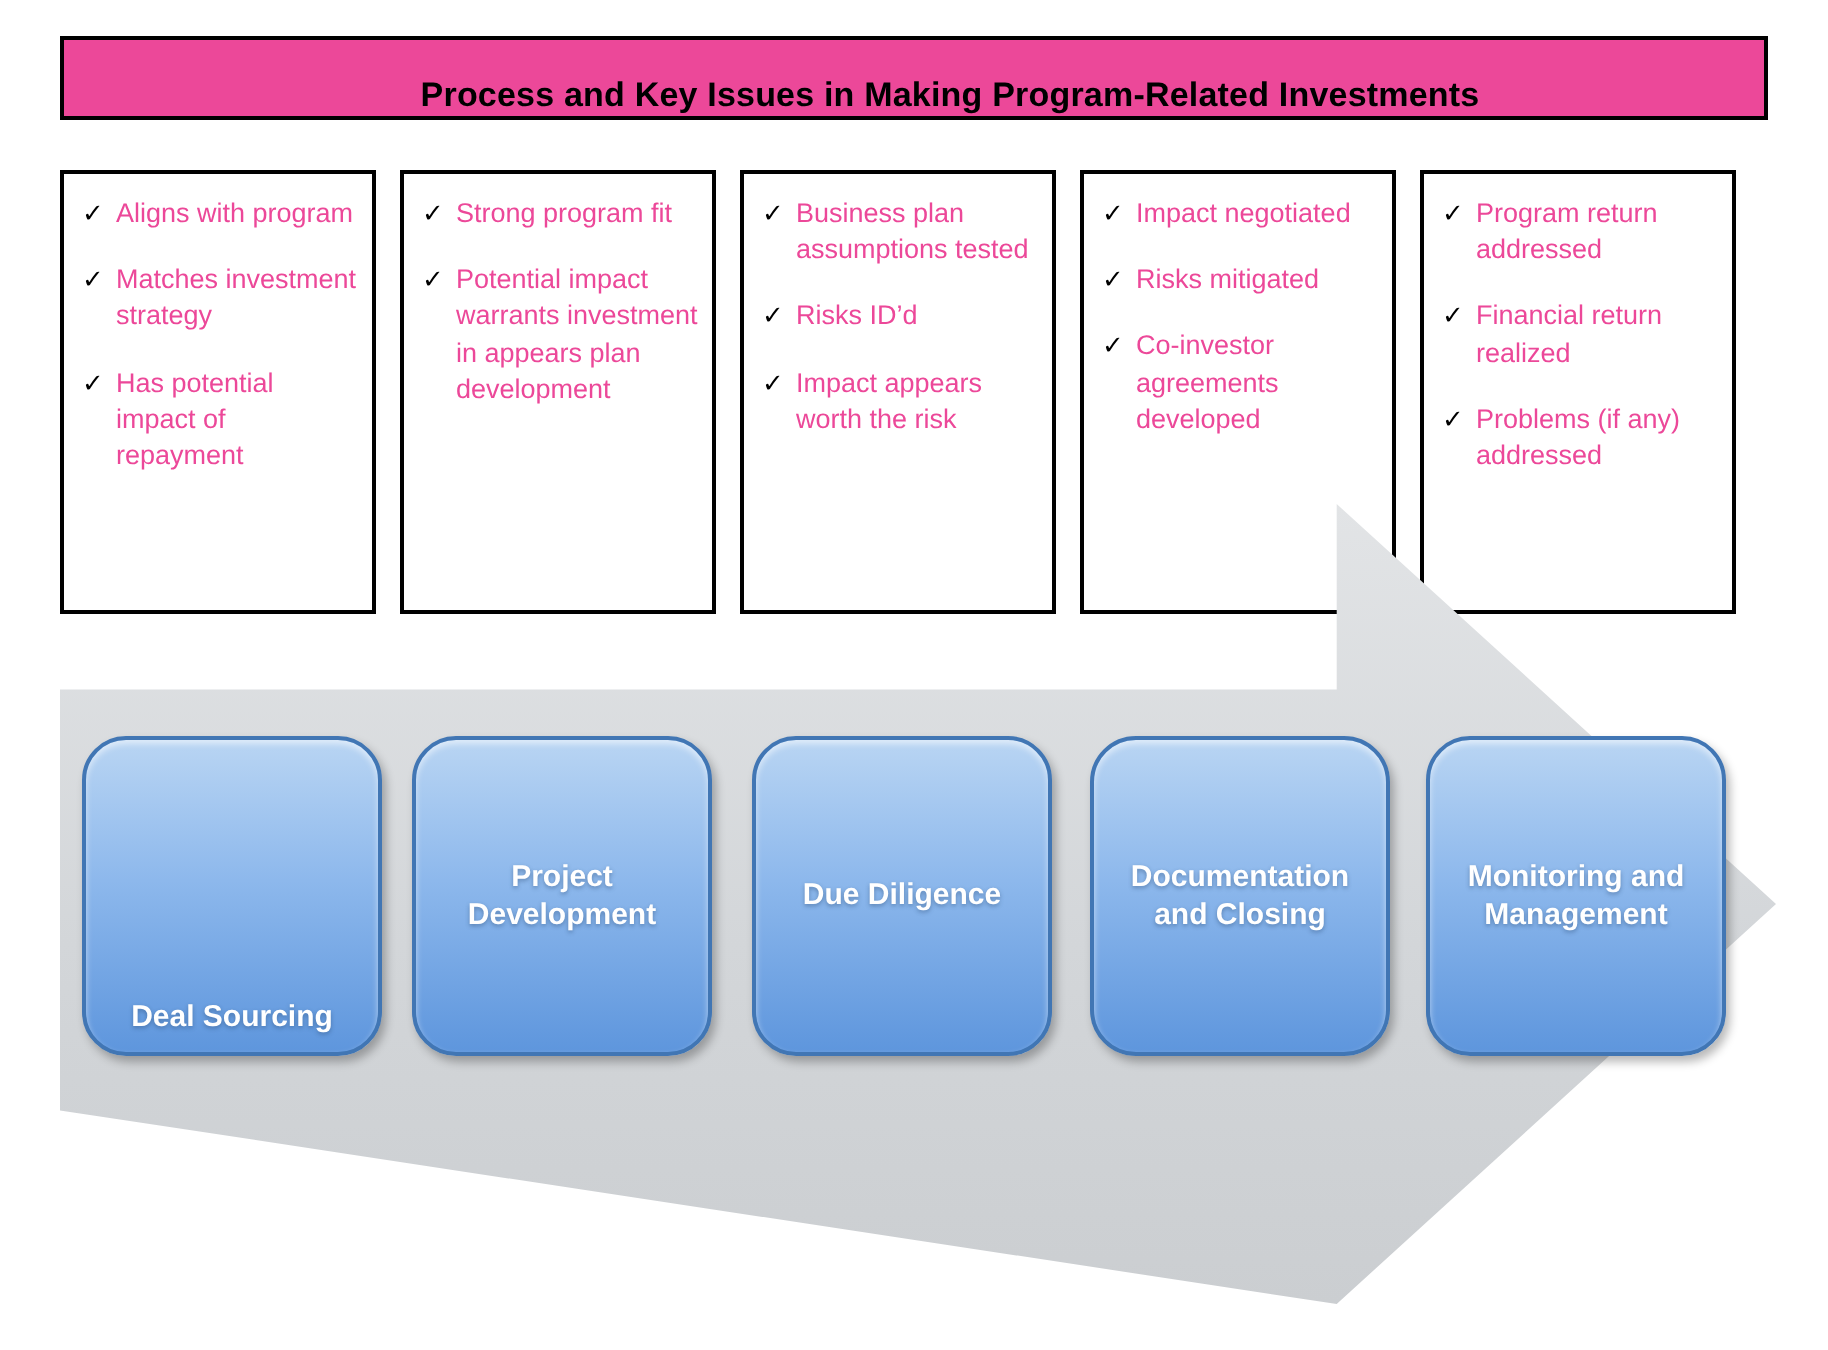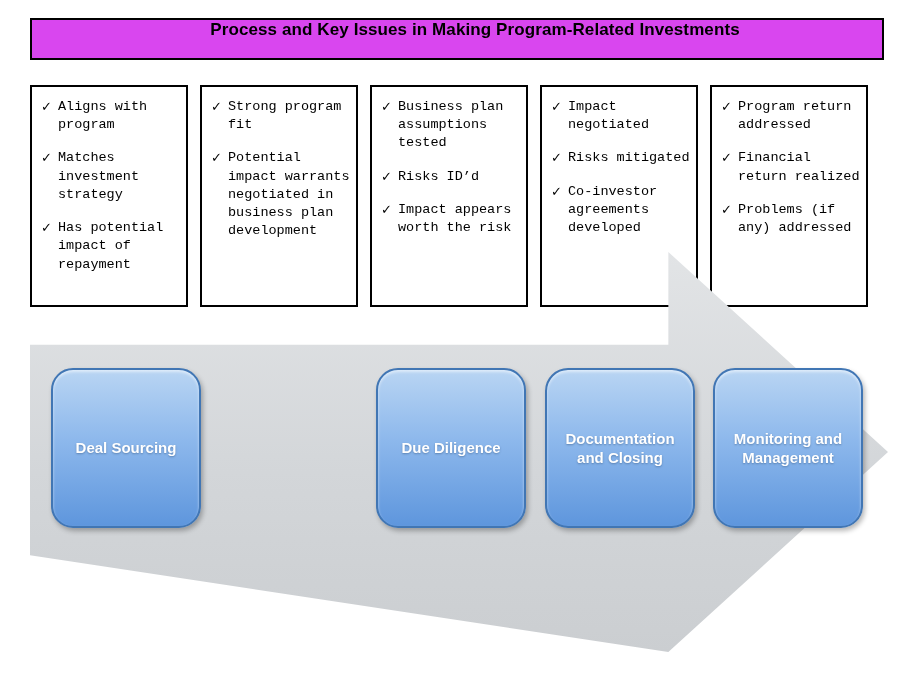--- a/index.html
+++ b/index.html
@@ -16,23 +16,23 @@
     left: 0; top: 0;
     width: 914px; height: 675px;
   }
 
   
   .title-box {
     position: absolute;
     left: 30px; top: 18px;
     width: 854px; height: 42px;
     border: 2px solid #000000;
-    background: #d946ef;
+    background: #ec4899;
     display: flex;
-    align-items: flex-start;
+    align-items: flex-end;
     justify-content: center;
     padding-left: 36px;
   }
   .title-box .title-text {
     font-size: 17px;
     font-weight: bold;
     color: #000000;
     letter-spacing: 0.1px;
   }
 
@@ -53,22 +53,21 @@
   }
   .issue-item .check {
     flex: 0 0 17px;
     font-size: 13px;
     line-height: 1.35;
     color: #000000;
   }
   .issue-item .item-text {
     font-size: 13.5px;
     line-height: 1.35;
-    color: #000000;
-    font-family: Liberation Mono, monospace;
+    color: #ec4899;
   }
 
   
   .process-arrow {
     position: absolute;
     left: 30px; top: 252px;
     width: 858px; height: 400px;
     background: linear-gradient(to bottom, #e2e4e6 0%, #d3d6d9 55%, #cbced1 100%);
     clip-path: polygon(0% 23.2%, 74.4% 23.2%, 74.4% 0%, 100% 50%, 74.4% 100%, 0% 75.8%);
   }
@@ -97,21 +96,21 @@
     text-shadow: 0 1px 2px rgba(40,70,110,0.45);
   }
 
   
   .pos-col-0 { left: 30px; }
   .pos-col-1 { left: 200px; }
   .pos-col-2 { left: 370px; }
   .pos-col-3 { left: 540px; }
   .pos-col-4 { left: 710px; }
 
-  .stage-pos-0 { left: 51px; }
+  .stage-pos-0 { left: 41px; align-items: flex-end; }
   .stage-pos-1 { left: 206px; }
   .stage-pos-2 { left: 376px; }
   .stage-pos-3 { left: 545px; border-radius: 23px; }
   .stage-pos-4 { left: 713px; }
 </style>
 </head>
 <body>
 
 <div class="canvas">
 
@@ -134,21 +133,21 @@
     </div>
   </div>
 
   <div class="issue-box pos-col-1">
     <div class="issue-item">
       <span class="check">✓</span>
       <span class="item-text">Strong program fit</span>
     </div>
     <div class="issue-item">
       <span class="check">✓</span>
-      <span class="item-text">Potential impact warrants negotiated in business plan development</span>
+      <span class="item-text">Potential impact warrants investment in appears plan development</span>
     </div>
   </div>
 
   <div class="issue-box pos-col-2">
     <div class="issue-item">
       <span class="check">✓</span>
       <span class="item-text">Business plan assumptions tested</span>
     </div>
     <div class="issue-item">
       <span class="check">✓</span>
@@ -188,20 +187,23 @@
       <span class="check">✓</span>
       <span class="item-text">Problems (if any) addressed</span>
     </div>
   </div>
 
   <div class="process-arrow"></div>
 
   <div class="stage-box stage-pos-0">
     <div class="stage-label">Deal Sourcing</div>
   </div>
+  <div class="stage-box stage-pos-1">
+    <div class="stage-label">Project Development</div>
+  </div>
   <div class="stage-box stage-pos-2">
     <div class="stage-label">Due Diligence</div>
   </div>
   <div class="stage-box stage-pos-3">
     <div class="stage-label">Documentation and Closing</div>
   </div>
   <div class="stage-box stage-pos-4">
     <div class="stage-label">Monitoring and Management</div>
   </div>
 

